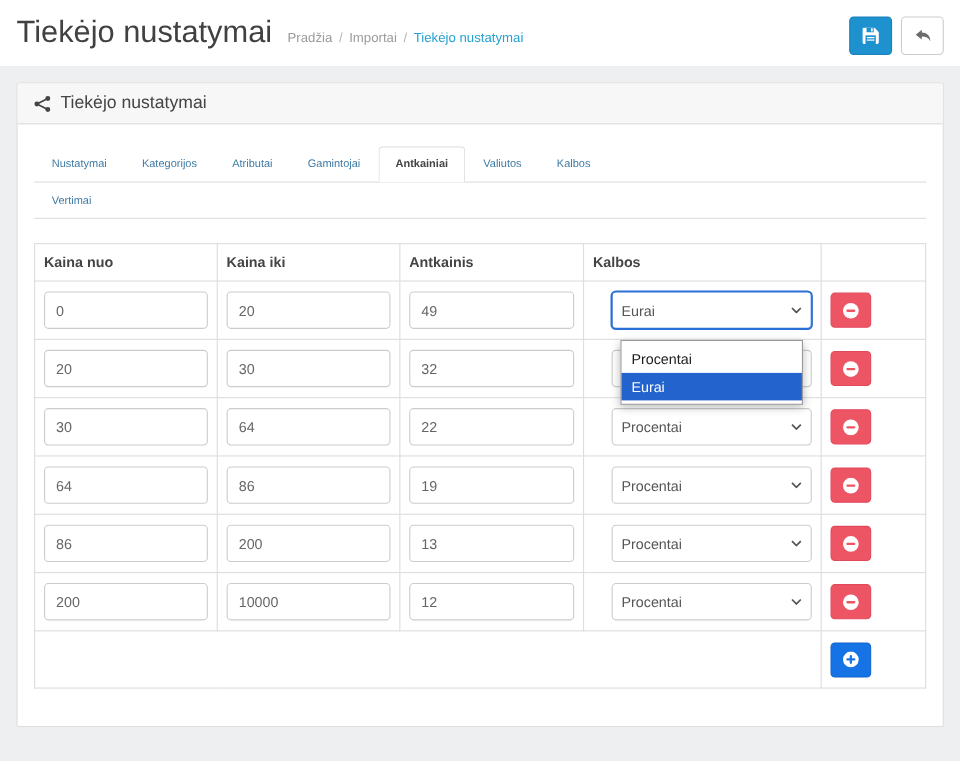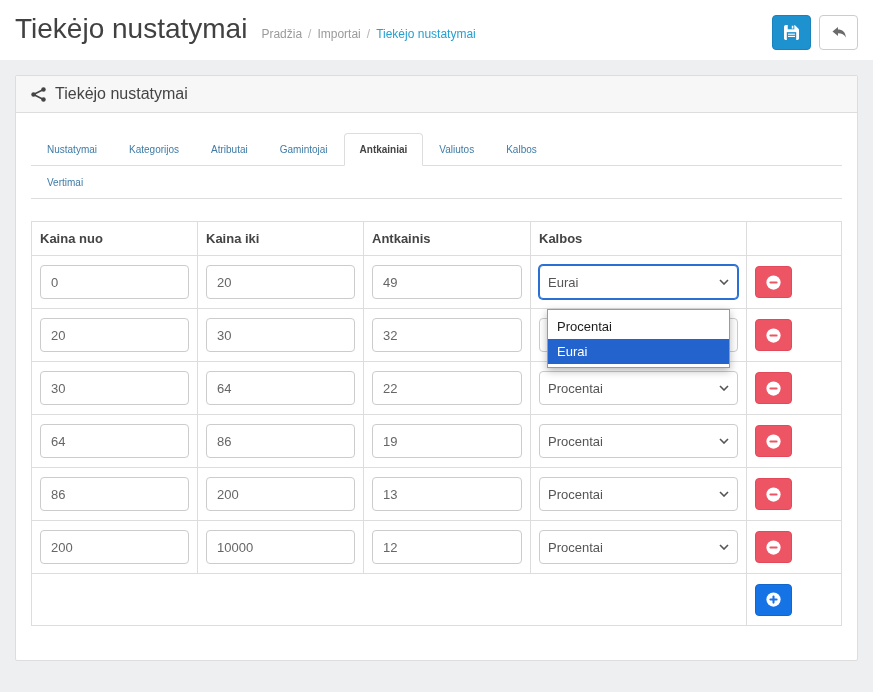--- a/index.html
+++ b/index.html
@@ -40,21 +40,21 @@
   .tab{ padding:10px 15px; font-size:10px; color:var(--tab_link); margin-bottom:-1px; cursor:pointer; white-space:nowrap; background:transparent; border:1px solid transparent; }
   .tab.active{ background:#fff; border:1px solid #ddd; border-bottom:1px solid #fff; border-radius:4px 4px 0 0; color:#444; font-weight:700; }
   
   table.rules-table{ width:100%; margin-top:22px; border-collapse:collapse; table-layout:fixed; font-size:13px;padding-left:47px; }
   table.rules-table th, table.rules-table td{ border:1px solid #ddd; padding:9px 8px; text-align:left; vertical-align:middle; position:relative; }
   table.rules-table th{ color:#444; font-weight:700; }
   input.form-control{
     width:100%; height:34px; border:1px solid #ccc; border-radius:4px;
     padding:6px 10px; font-size:13px; color:#666; background:#fff; font-family:inherit;
   }
-  .select-wrap{ position:relative; }
+  .select-wrap{ position:relative;margin-left:17px; }
   select.form-control{
     width:100%; height:34px; border:1px solid #ccc; border-radius:4px;
     padding:6px 26px 6px 8px; font-size:13px; color:#555; background:#fff; font-family:inherit;
     appearance:none; -webkit-appearance:none; -moz-appearance:none;
   }
   select.form-control.focused{ border-color:#2a6fd3; box-shadow:0 0 0 1px #2a6fd3; }
   .chevron{ position:absolute; right:9px; top:50%; transform:translateY(-50%); pointer-events:none; line-height:0; }
   
   .select-dropdown{
     position:absolute; left:8px; right:8px; top:44px; z-index:30;

